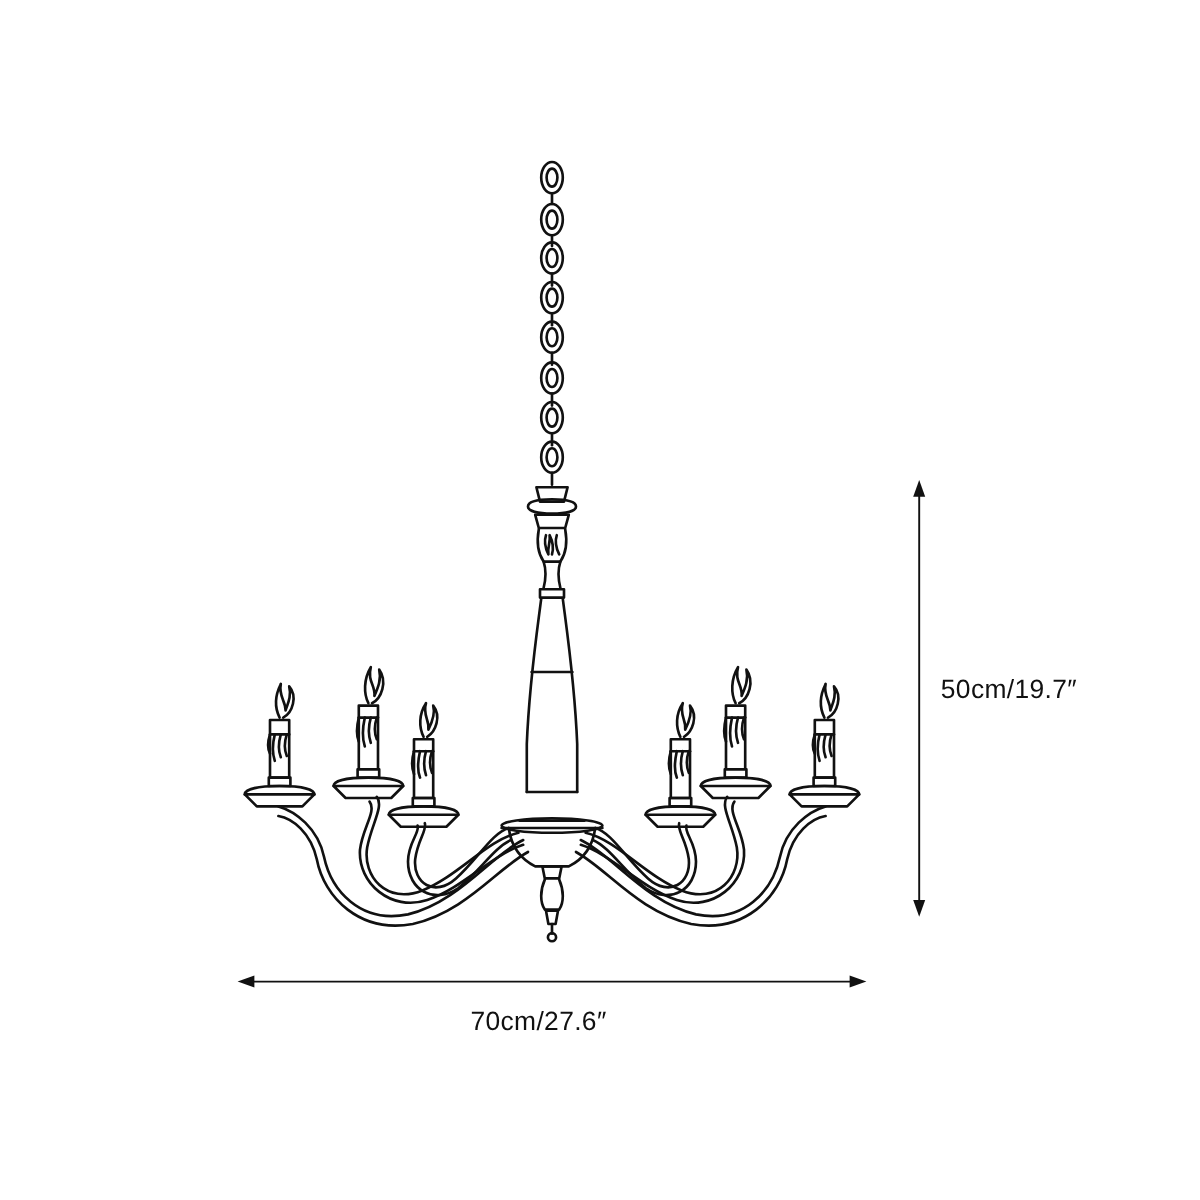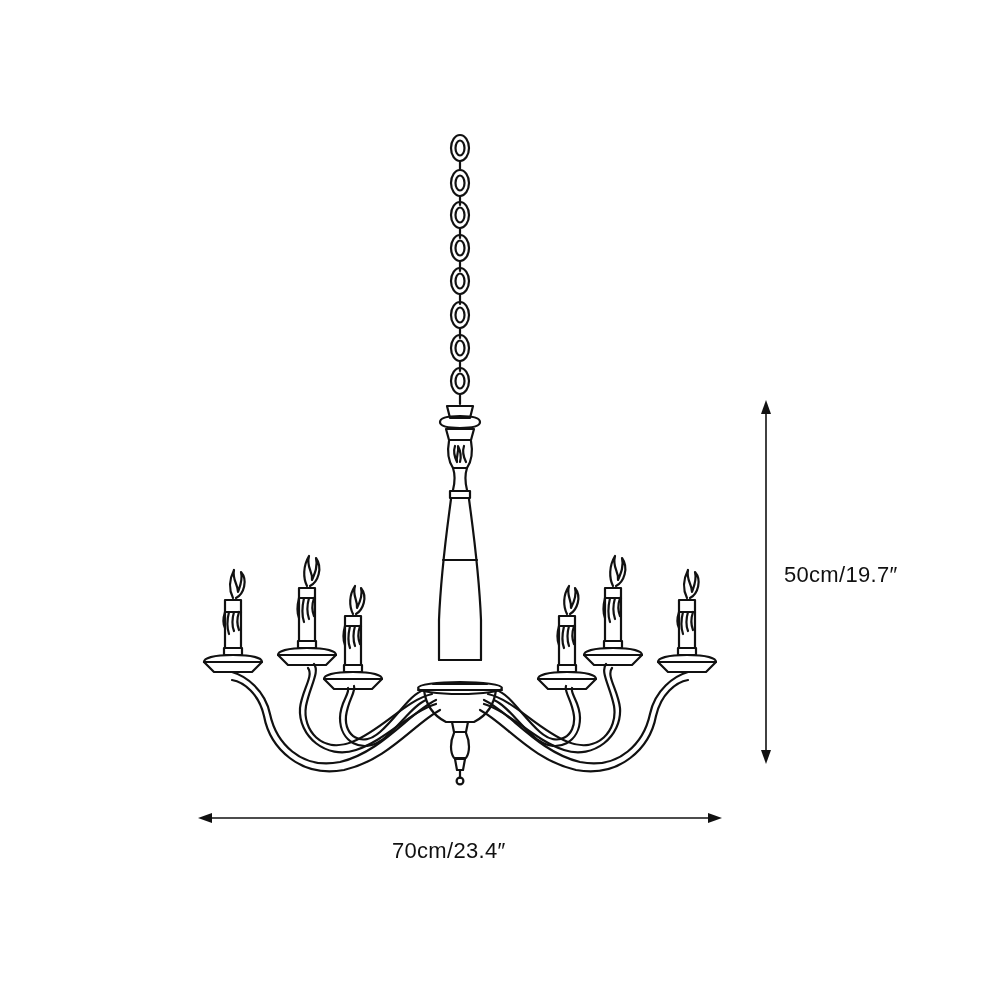--- a/index.html
+++ b/index.html
@@ -252,15 +252,15 @@
       <g>
         <line x1="206" y1="818" x2="714" y2="818"></line>
         <polygon points="198,818 212,813 212,823" stroke="none"></polygon>
         <polygon points="722,818 708,813 708,823" stroke="none"></polygon>
       </g>
     </g>
   </svg>
 
   <div class="dim-label" id="height-label">50cm/19.7″</div>
 
-  <div class="dim-label" id="width-label">70cm/23.4″</div>
+  <div class="dim-label" id="width-label">70cm/27.6″</div>
 
 </div>
 
 </body></html>

